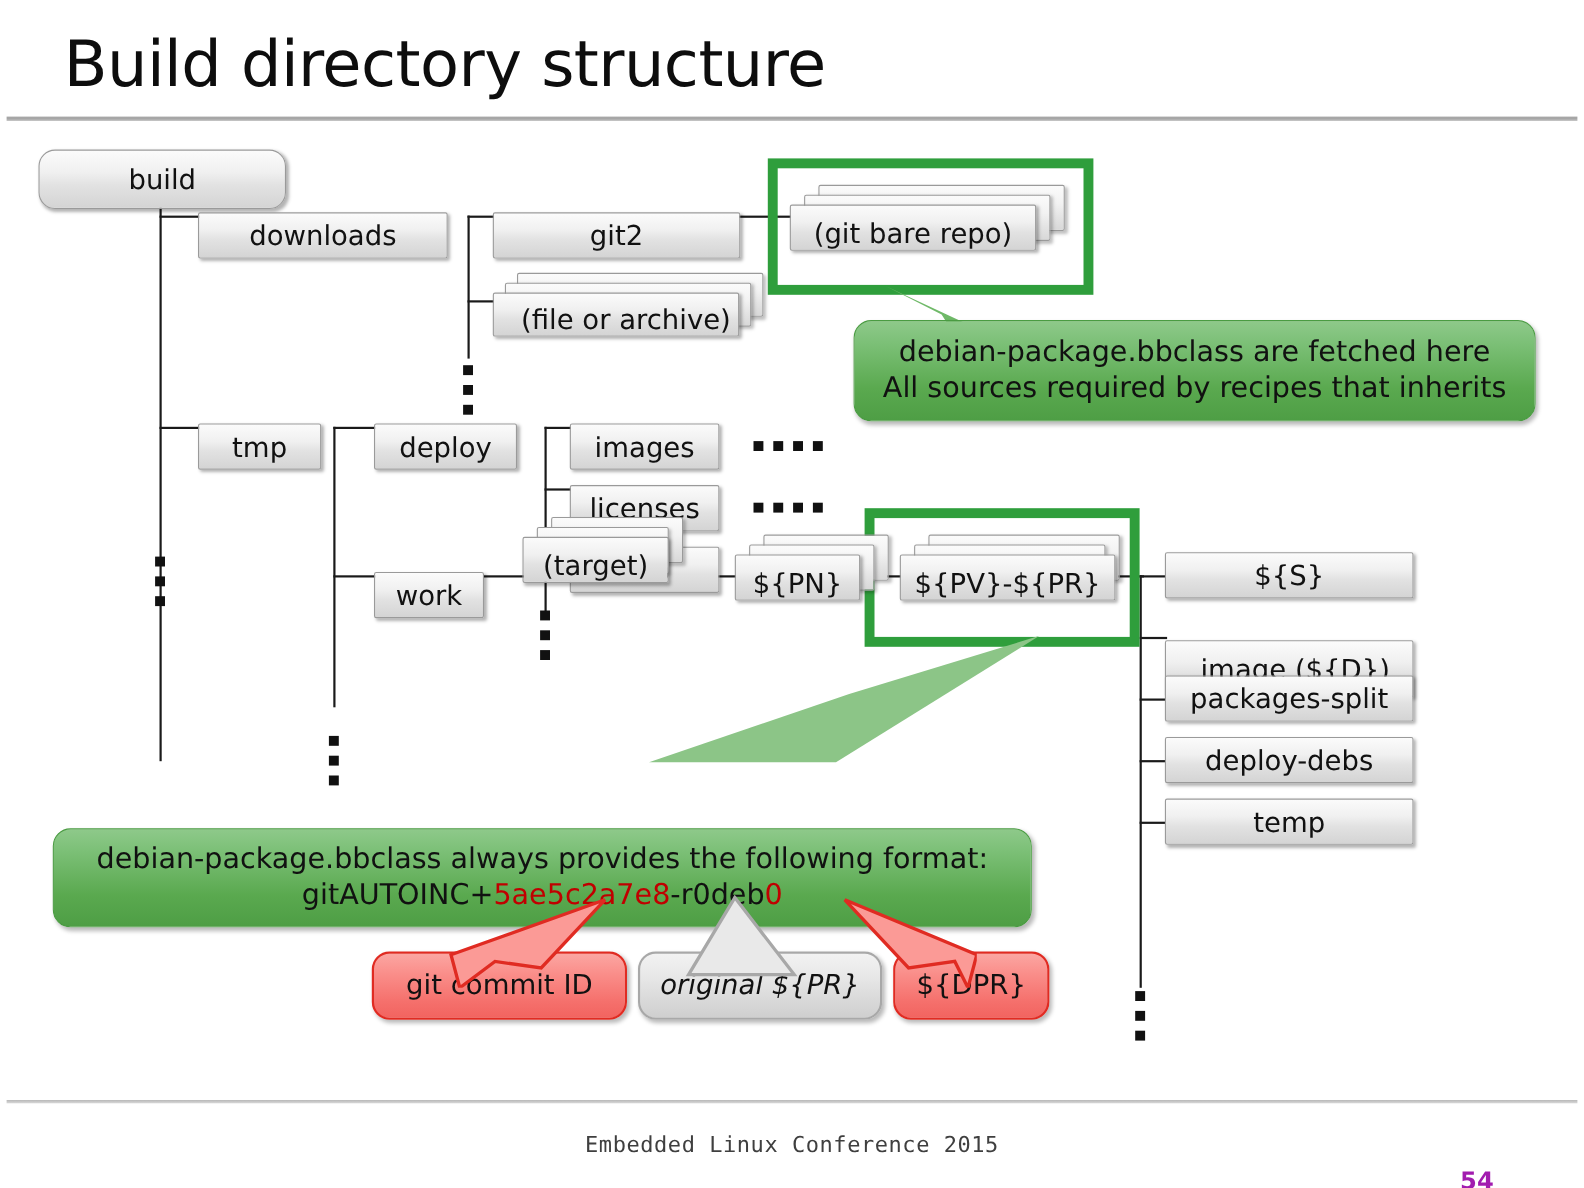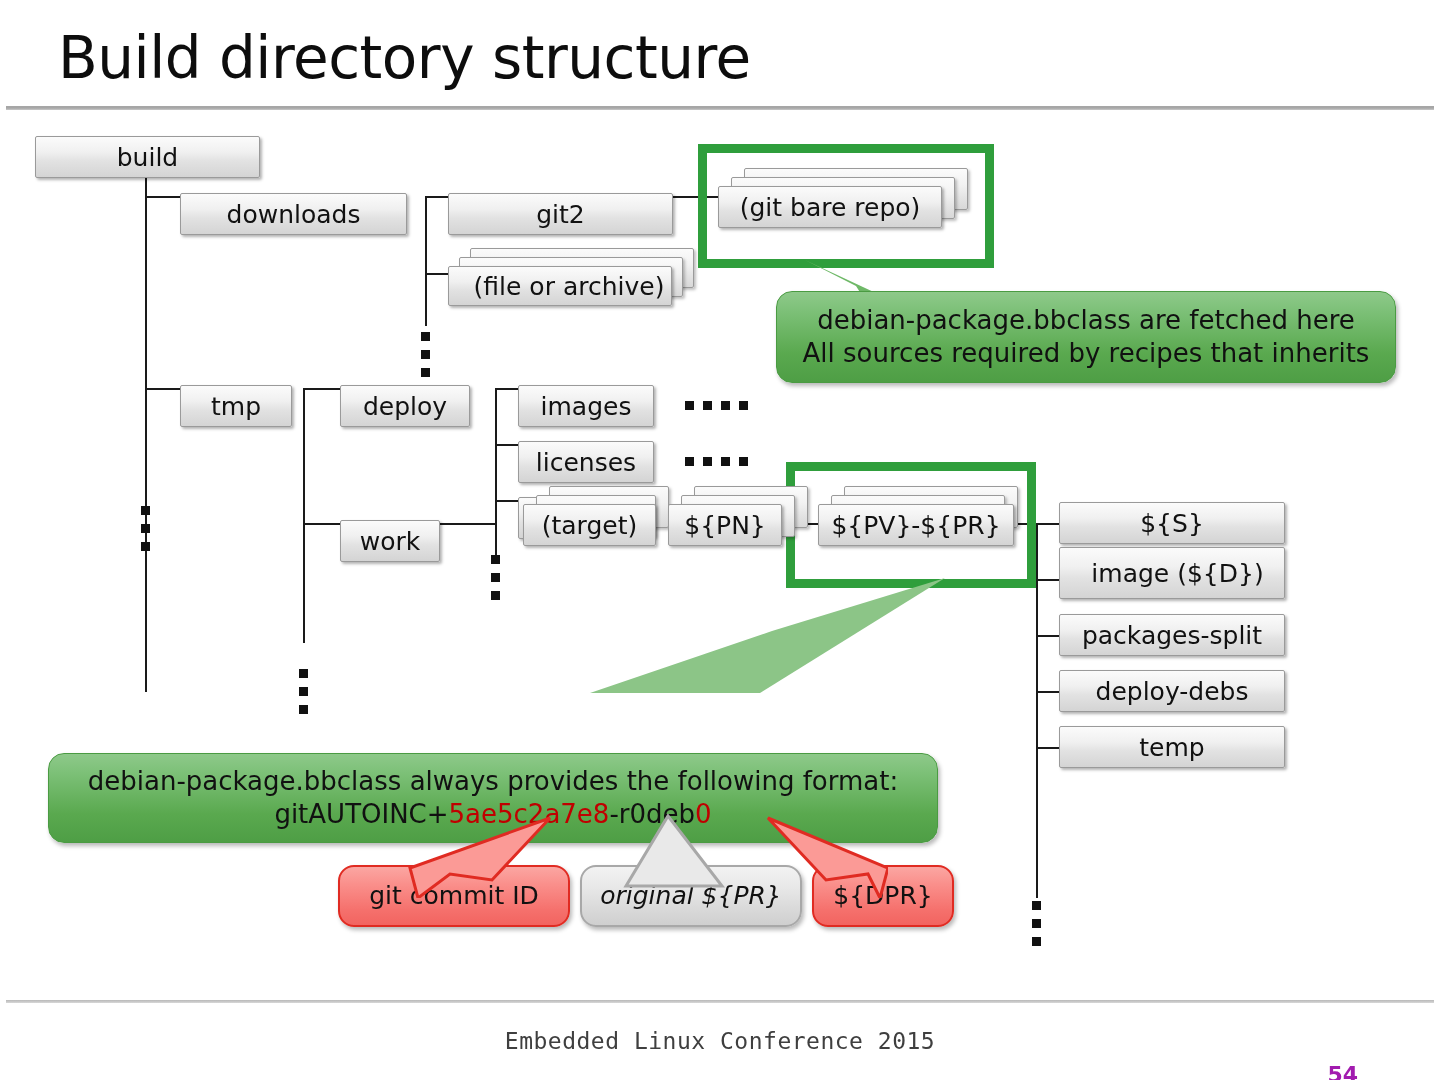--- a/index.html
+++ b/index.html
@@ -36,21 +36,21 @@
     position:absolute; box-sizing:border-box;
     border:1px solid #9a9a9a; border-radius:2px;
     background:linear-gradient(to bottom,#fbfbfb 0%,#f2f2f2 40%,#e4e4e4 70%,#d8d8d8 100%);
     box-shadow:2px 2px 3px rgba(0,0,0,0.25);
   }
   .stack .front{
     position:absolute; box-sizing:border-box;
     border:1px solid #9a9a9a; border-radius:2px;
     background:linear-gradient(to bottom,#fbfbfb 0%,#f0f0f0 38%,#e2e2e2 60%,#d4d4d4 100%);
     box-shadow:2px 2px 3px rgba(0,0,0,0.30);
-    display:flex;align-items:center;justify-content:center;
+    display:flex;align-items:flex-end;justify-content:center;
     font-size:25px;color:#111;white-space:nowrap;
   }
 
   
   .hline{position:absolute;height:2px;background:#1a1a1a;z-index:2;}
   .vline{position:absolute;width:2px;background:#1a1a1a;z-index:2;}
 
   
   .vdots{position:absolute;z-index:4;}
   .vdots i, .hdots i{display:block;width:9px;height:9px;background:#111;}
@@ -96,21 +96,21 @@
   .zero{color:#c00000;}
 
   
   #footer-rule{
     position:absolute;left:6px;top:1000px;width:1428px;height:3px;
     background:linear-gradient(to bottom,#b8b8b8,#d8d8d8);
   }
   #footer-text{
     position:absolute;left:0;top:1028px;width:1440px;text-align:center;
     font-family:"DejaVu Sans Mono","Liberation Mono",monospace;
-    font-size:23px;color:#3f3f3f;letter-spacing:0.5px;
+    font-size:20px;color:#3f3f3f;letter-spacing:0.5px;
   }
   #page-number{
     position:absolute;right:82px;top:1062px;
     font-size:22px;font-weight:bold;color:#a21caf;
   }
 </style>
 </head>
 <body>
 
 <div id="slide-title">Build directory structure</div>
@@ -142,21 +142,21 @@
   <div class="hline" style="left:790px;top:405px;width:40px;"></div>
   <div class="hline" style="left:990px;top:405px;width:50px;"></div>
 
   <div class="vline" style="left:1036px;top:405px;height:375px;"></div>
   <div class="hline" style="left:1036px;top:405px;width:25px;"></div>
   <div class="hline" style="left:1036px;top:461px;width:25px;"></div>
   <div class="hline" style="left:1036px;top:517px;width:25px;"></div>
   <div class="hline" style="left:1036px;top:573px;width:25px;"></div>
   <div class="hline" style="left:1036px;top:629px;width:25px;"></div>
 
-  <div class="node" style="left:35px;top:18px;width:225px;height:42px;">
+  <div class="node" style="left:35px;top:18px;width:225px;height:54px;border-radius:15px;">
     <span>build</span>
   </div>
 
   <div class="node" style="left:180px;top:75px;width:227px;height:42px;">
     <span>downloads</span>
   </div>
 
   <div class="node" style="left:448px;top:75px;width:225px;height:42px;">
     <span>git2</span>
   </div>
@@ -194,21 +194,21 @@
     <span>licenses</span>
   </div>
   <div class="node" style="left:518px;top:379px;width:136px;height:42px;">
     <span>deb</span>
   </div>
 
   <div class="node" style="left:340px;top:402px;width:100px;height:42px;">
     <span>work</span>
   </div>
 
-  <div class="stack" style="left:475px;top:368px;width:146px;height:60px;margin-left:48px;">
+  <div class="stack" style="left:475px;top:352px;width:146px;height:60px;">
     <div class="sheet" style="left:26px;top:0;width:120px;height:42px;"></div>
     <div class="sheet" style="left:13px;top:9px;width:120px;height:42px;"></div>
     <div class="front small" style="left:0;top:18px;width:133px;height:42px;">
       <span>(target)</span>
     </div>
   </div>
 
   <div class="stack" style="left:668px;top:368px;width:140px;height:60px;">
     <div class="sheet" style="left:26px;top:0;width:114px;height:42px;"></div>
     <div class="sheet" style="left:13px;top:9px;width:114px;height:42px;"></div>
@@ -223,21 +223,21 @@
     <div class="front small" style="left:0;top:18px;width:196px;height:42px;">
       <span>${PV}-${PR}</span>
     </div>
   </div>
 
   <div class="greenbox" style="left:786px;top:344px;width:250px;height:126px;"></div>
 
   <div class="node" style="left:1059px;top:384px;width:226px;height:42px;">
     <span>${S}</span>
   </div>
-  <div class="node" style="left:1059px;top:429px;width:226px;height:52px;padding-left:11px;">
+  <div class="node" style="left:1059px;top:464px;width:226px;height:52px;padding-left:11px;">
     <span>image (${D})</span>
   </div>
   <div class="node" style="left:1059px;top:496px;width:226px;height:42px;">
     <span>packages-split</span>
   </div>
   <div class="node" style="left:1059px;top:552px;width:226px;height:42px;">
     <span>deploy-debs</span>
   </div>
   <div class="node" style="left:1059px;top:608px;width:226px;height:42px;">
     <span>temp</span>

